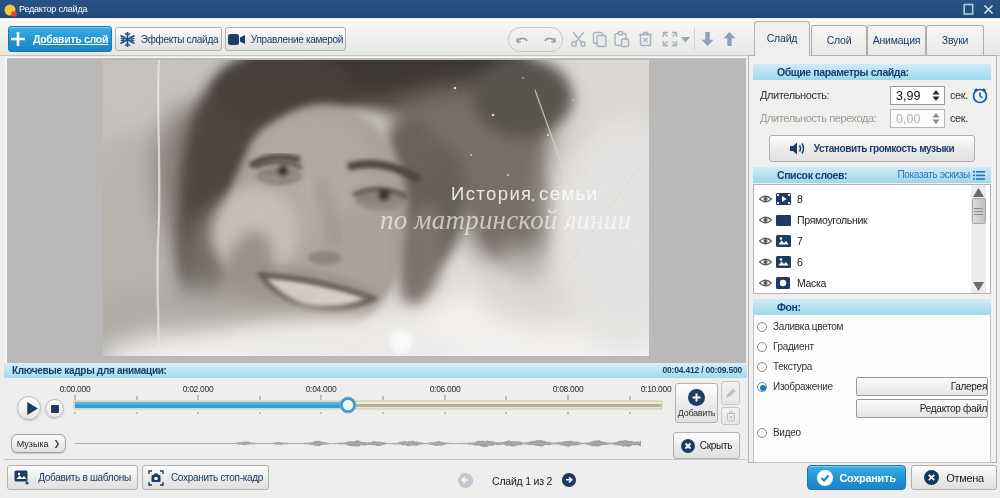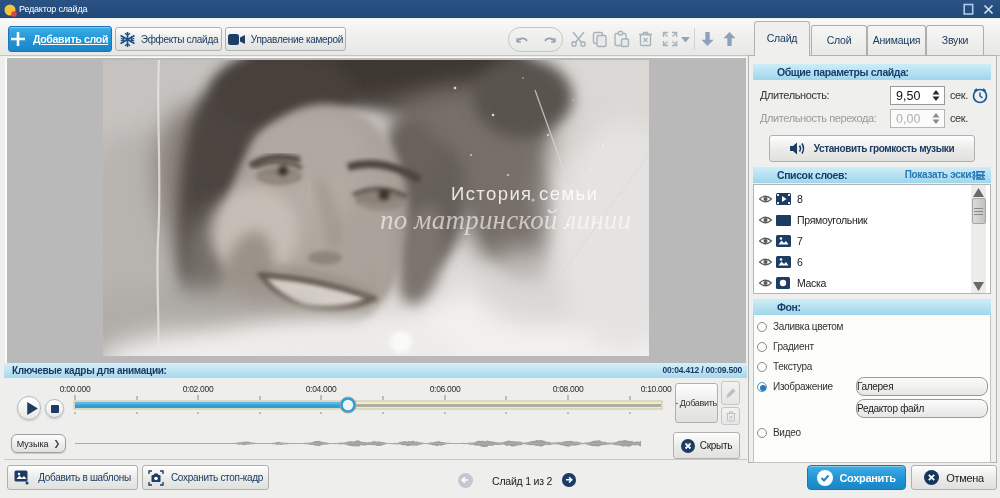--- a/index.html
+++ b/index.html
@@ -9,21 +9,21 @@
 #titlebar { left:0; top:0; width:1000px; height:18px; background:linear-gradient(#2b5284,#214a78); }
 #titletext { left:19px; top:4px; font-size:9px; color:#fff; letter-spacing:-0.2px; }
 #toolbar { left:0; top:19px; width:1000px; height:37px; background:linear-gradient(#f8f8f6,#e7e7e5); border-bottom:1px solid #c4c4c2; }
 .btn { position:absolute; border:1px solid #b0b0ae; border-radius:3px; background:linear-gradient(#fefefe,#eaeae8 55%,#e1e1df); color:#1e3c64; font-size:10px; letter-spacing:-0.3px; display:flex; align-items:center; justify-content:center; gap:5px; white-space:nowrap; }
 .btnblue { position:absolute; border:1px solid #1776b4; border-radius:3px; background:linear-gradient(#41aee6,#2196d6 50%,#1a85c7); color:#fff; font-size:10.5px; letter-spacing:-0.3px; font-weight:bold; display:flex; align-items:center; justify-content:center; gap:7px; box-shadow:inset 0 1px 0 rgba(255,255,255,.35); white-space:nowrap; }
 #canvas { left:5px; top:57px; width:741px; height:306px; background:#b9b9b9; border-left:2px solid #fafafa; border-top:1px solid #fafafa; }
 #photo { left:103px; top:60px; width:546px; height:296px; }
 #tlhead { left:4px; top:363px; width:743px; height:15px; background:linear-gradient(#d8effa,#a4d8ee); color:#16395f; font-size:10px; letter-spacing:-0.3px; font-weight:bold; line-height:15px; white-space:nowrap; }
 .bluehead { position:absolute; left:753px; width:238px; height:16px; background:linear-gradient(#cfecf8,#9fd6ec); font-size:10.5px; letter-spacing:-0.4px; font-weight:bold; color:#153f6d; line-height:16px; padding-left:24px; white-space:nowrap; }
 .tab { position:absolute; border:1px solid #aeaeac; border-bottom:none; border-radius:3px 3px 0 0; font-size:10.5px; letter-spacing:-0.2px; color:#1c3c64; text-align:center; background:linear-gradient(#f6f6f4,#e9e9e7); white-space:nowrap; }
-.smallbtn { position:absolute; border:1px solid #9a9a98; border-radius:8px; background:linear-gradient(#fbfbfb,#e6e6e4); font-size:10px; letter-spacing:-0.3px; color:#222; text-align:left; white-space:nowrap; }
+.smallbtn { position:absolute; border:1px solid #9a9a98; border-radius:2px; background:linear-gradient(#fbfbfb,#e6e6e4); font-size:10px; letter-spacing:-0.3px; color:#222; text-align:right; white-space:nowrap; }
 .radio { position:absolute; width:10px; height:10px; border:1px solid #8a8a88; border-radius:50%; background:#fdfdfd; }
 .rlabel { position:absolute; font-size:10px; letter-spacing:-0.3px; color:#333; white-space:nowrap; }
 .row { position:absolute; font-size:11px; letter-spacing:-0.4px; color:#333; white-space:nowrap; }
 </style>
 </head>
 <body>
 
 <div id="titlebar" class="abs"></div>
 <div id="titletext" class="abs">Редактор слайда</div>
 
@@ -250,21 +250,21 @@
     <path d="M15 11v5M77 12v4M138 11v5M200 12v4M261 11v5M323 12v4M385 11v5M446 12v4M508 11v5M570 12v4"></path>
     <path d="M15 28v5M77 28v4M138 28v5M200 28v4M261 28v5M323 28v4M385 28v5M446 28v4M508 28v5M570 28v4"></path>
   </g>
   <rect x="14" y="17" width="588" height="8" fill="#f0eec6" stroke="#c8c6a0" stroke-width="1"></rect>
   <rect x="15" y="20" width="586" height="3" fill="#b0aea6"></rect>
   <rect x="15" y="18" width="273" height="6" fill="#2d9fd8"></rect>
   <rect x="15" y="18" width="273" height="2.5" fill="#5cb8e6"></rect>
   <circle cx="288" cy="21" r="6.5" fill="#eef3f6" stroke="#2e9ed6" stroke-width="2.6"></circle>
   <circle cx="288" cy="21" r="8" fill="none" stroke="#98a2aa" stroke-width="1"></circle>
 </svg>
-<div class="btn" style="left:675px;top:383px;width:43px;height:40px;flex-direction:row;gap:2px;font-size:9px;letter-spacing:-0.3px;color:#333">
+<div class="btn" style="left:675px;top:383px;width:43px;height:40px;flex-direction:column;gap:2px;font-size:9px;letter-spacing:-0.3px;color:#333">
   <svg width="17" height="17" viewBox="0 0 17 17">
       <circle cx="8.5" cy="8.5" r="8.5" fill="#1c3c64"></circle>
       <path d="M8.5 4.5v8M4.5 8.5h8" stroke="#fff" stroke-width="2"></path>
     </svg>
   <span>Добавить</span>
 </div>
 <div class="btn" style="left:721px;top:381px;width:19px;height:24px;background:linear-gradient(#f2f2f0,#e6e6e4);border-color:#c6c6c4">
   <svg width="11" height="11" viewBox="0 0 11 11">
       <path d="M1 10l1.5-4L8 .5 10.5 3 5 8.5 1 10z" fill="#b8c0c8"></path>
     </svg>
@@ -338,21 +338,21 @@
 </div>
 
 <div class="abs" style="left:748px;top:55px;width:249px;height:408px;background:#efefed;border:1px solid #b2b2b0"></div>
 <div class="tab" style="left:811px;top:25px;width:56px;height:30px;line-height:29px">Слой</div>
 <div class="tab" style="left:867px;top:25px;width:59px;height:30px;line-height:29px">Анимация</div>
 <div class="tab" style="left:926px;top:25px;width:58px;height:30px;line-height:29px">Звуки</div>
 <div class="tab" style="left:754px;top:21px;width:56px;height:35px;line-height:33px;background:#efefed;border-color:#b2b2b0;z-index:3">Слайд</div>
 <div class="bluehead" style="top:64px">Общие параметры слайда:</div>
 <div class="row" style="left:760px;top:89px">Длительность:</div>
 <div class="abs" style="left:890px;top:86px;width:55px;height:19px;background:#fff;border:1px solid #9a9a98"></div>
-<div class="abs" style="left:896px;top:89px;font-size:12.5px;color:#111">9,50</div>
+<div class="abs" style="left:896px;top:89px;font-size:12.5px;color:#111">3,99</div>
 <svg class="abs" style="left:932px;top:90px" width="8" height="11" viewBox="0 0 8 11">
     <path d="M4 0l3.5 4.5H.5z" fill="#2a2a2a"></path>
     <path d="M4 11L.5 6.5h7z" fill="#2a2a2a"></path>
   </svg>
 <div class="row" style="left:950px;top:89px">сек.</div>
 <svg class="abs" style="left:971px;top:86px" width="18" height="18" viewBox="0 0 18 18">
   <circle cx="9" cy="10" r="6.5" fill="none" stroke="#1c5a96" stroke-width="1.7"></circle>
   <path d="M9 6.5V10l2.5 2" stroke="#1c5a96" stroke-width="1.5" fill="none"></path>
   <path d="M3.5 5L6 2.8M14.5 5L12 2.8" stroke="#1c5a96" stroke-width="1.7"></path>
 </svg>
@@ -364,21 +364,21 @@
     <path d="M4 11L.5 6.5h7z" fill="#8a8a88"></path>
   </svg>
 <div class="row" style="left:950px;top:112px">сек.</div>
 <div class="btn" style="left:769px;top:135px;width:206px;height:27px;gap:8px;font-weight:bold;font-size:10px;letter-spacing:-0.4px">
   <svg width="16" height="13" viewBox="0 0 16 13">
       <path d="M0 4h3l4-3.5v12L3 9H0z" fill="#1c3c64"></path>
       <path d="M9.5 3.5q2 3 0 6M12 1.5q3 5 0 10" stroke="#1c3c64" stroke-width="1.5" fill="none"></path>
     </svg>
   <span>Установить громкость музыки</span>
 </div>
-<div class="bluehead" style="top:167px">Список слоев:<span style="position:absolute;right:7px;font-weight:bold;letter-spacing:-0.3px;color:#2778b6;font-size:10px">Показать эскизы</span>
+<div class="bluehead" style="top:167px">Список слоев:<span style="position:absolute;right:21px;font-weight:normal;letter-spacing:-0.3px;color:#2778b6;font-size:10px">Показать эскизы</span>
   <svg style="position:absolute;right:6px;top:4px" width="12" height="9" viewBox="0 0 12 9">
       <g fill="#2778b6">
         <rect y="0" width="2" height="1.6"></rect>
         <rect x="3" y="0" width="9" height="1.6"></rect>
         <rect y="3.6" width="2" height="1.6"></rect>
         <rect x="3" y="3.6" width="9" height="1.6"></rect>
         <rect y="7.2" width="2" height="1.6"></rect>
         <rect x="3" y="7.2" width="9" height="1.6"></rect>
       </g>
     </svg>

